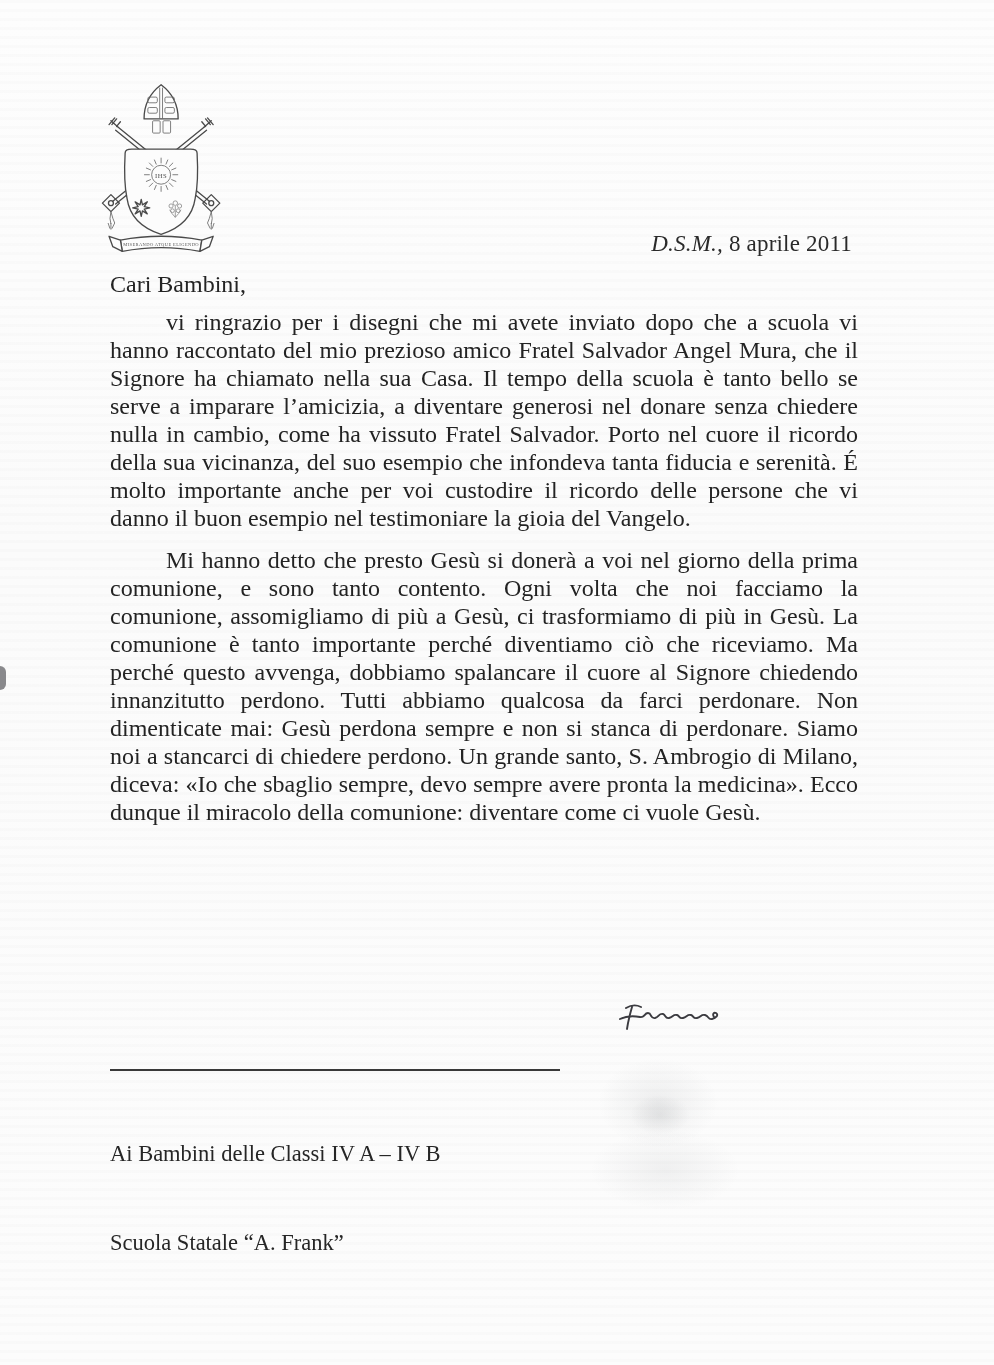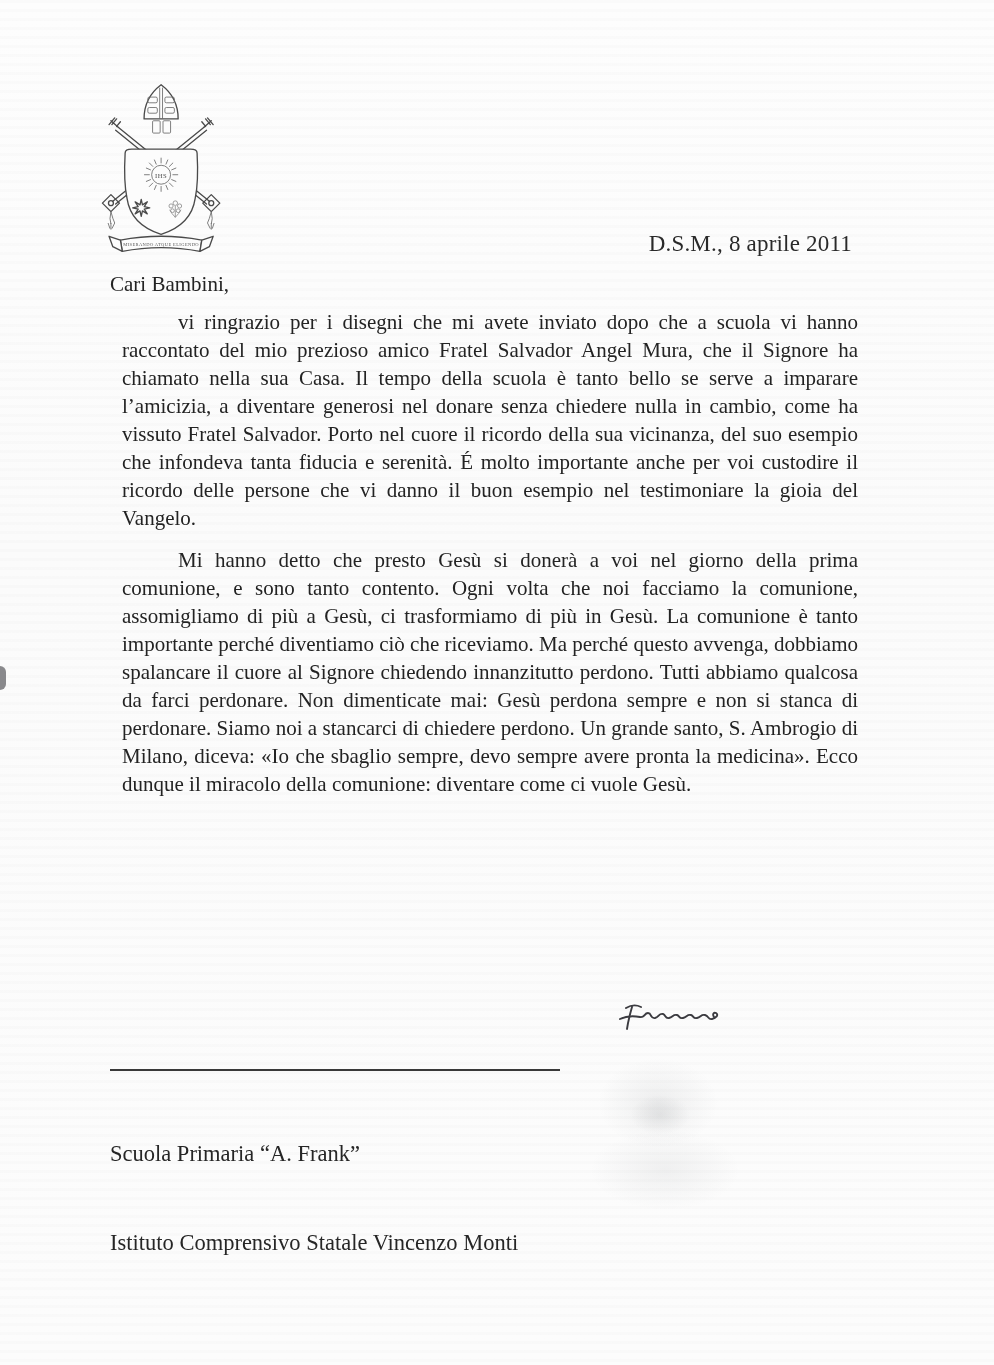--- a/index.html
+++ b/index.html
@@ -20,28 +20,28 @@
   }
   .crest{position:absolute;left:92px;top:76px;width:142px;height:188px;}
   .crest svg{width:100%;height:100%;}
   .crest .ln{fill:none;stroke:#4a4a4a;stroke-width:1.4;stroke-linejoin:round;stroke-linecap:round;}
   .crest .thin{fill:none;stroke:#6a6a6a;stroke-width:0.9;}
   .crest .paper{fill:#fcfcfc;}
   .dateline{
     position:absolute;top:231px;right:142px;
     font-size:23px;letter-spacing:0.2px;color:#2a2a2a;
   }
-  .dateline .place{}
+  .dateline .place{font-style:italic;}
   .body-text{
     position:absolute;left:110px;top:270px;width:748px;
-    font-size:21px;line-height:28px;color:#232323;
+    font-size:24px;line-height:28px;color:#232323;
     text-align:justify;
   }
   .salutation{margin:0 0 10px 0;text-align:left;}
-  .body-text p{margin:0 0 14px 12px;text-indent:56px;}
+  .body-text p{margin:0 0 14px 0;text-indent:56px;}
   .signature{position:absolute;left:612px;top:998px;width:118px;height:44px;}
   .signature svg{width:100%;height:100%;}
   .divider{position:absolute;left:110px;top:1069px;width:450px;height:2px;background:#3a3a3a;}
   .recipient{
     position:absolute;left:110px;top:1080px;
     font-size:22.5px;line-height:29.5px;color:#262626;
     white-space:pre-wrap;text-align:left;
   }
   .scan-artifact-edge{
     position:absolute;left:0;top:666px;width:6px;height:24px;
@@ -139,22 +139,22 @@
   <div class="signature" aria-label="Francesco">
     <svg viewBox="0 0 118 44">
       <path fill="none" stroke="#3b3b40" stroke-width="1.9" stroke-linecap="round" d="M14,10 C19,7 25,7 29,9 M20,9 C18,16 16,24 15,31"></path>
       <path fill="none" stroke="#3b3b40" stroke-width="1.9" stroke-linecap="round" d="M8,21 C16,17 23,18 28,19 C33,20 32,15 36,15 C40,15 38,21 43,20 C47,19 47,15 51,16 C54,17 53,21 57,20 C61,19 61,16 65,17 C68,18 67,21 71,20 C75,19 75,16 79,17 C82,18 81,21 85,20 C89,19 89,16 93,17 C97,18 96,22 100,21 C104,20 107,17 104,15 C102,14 100,16 102,19"></path>
     </svg>
   </div>
 
   <div class="divider"></div>
 
   <div class="recipient">
-    <div>Scuola Primaria “A. Frank”</div>
-    <div>Istituto Comprensivo Statale Vincenzo Monti</div>
+    <div>Ai Bambini delle Classi IV A – IV B</div>
+    <div>Scuola Statale “A. Frank”</div>
     
     
   </div>
 
   <div class="scan-artifact-edge"></div>
   <div class="stamp-ghost g1"></div>
   <div class="stamp-ghost g2"></div>
   <div class="stamp-ghost g3"></div>
 
 </div>

